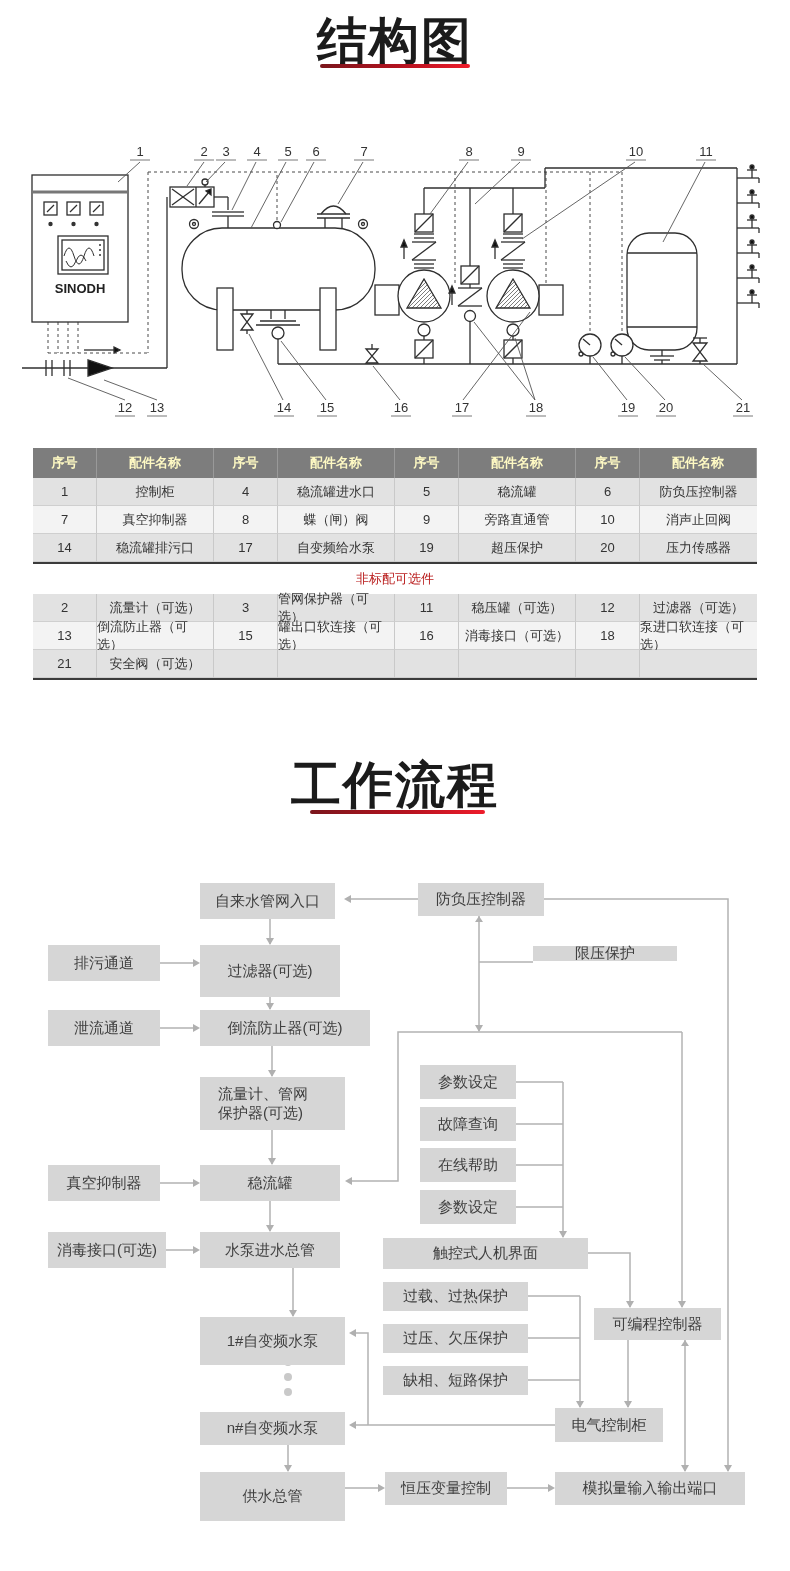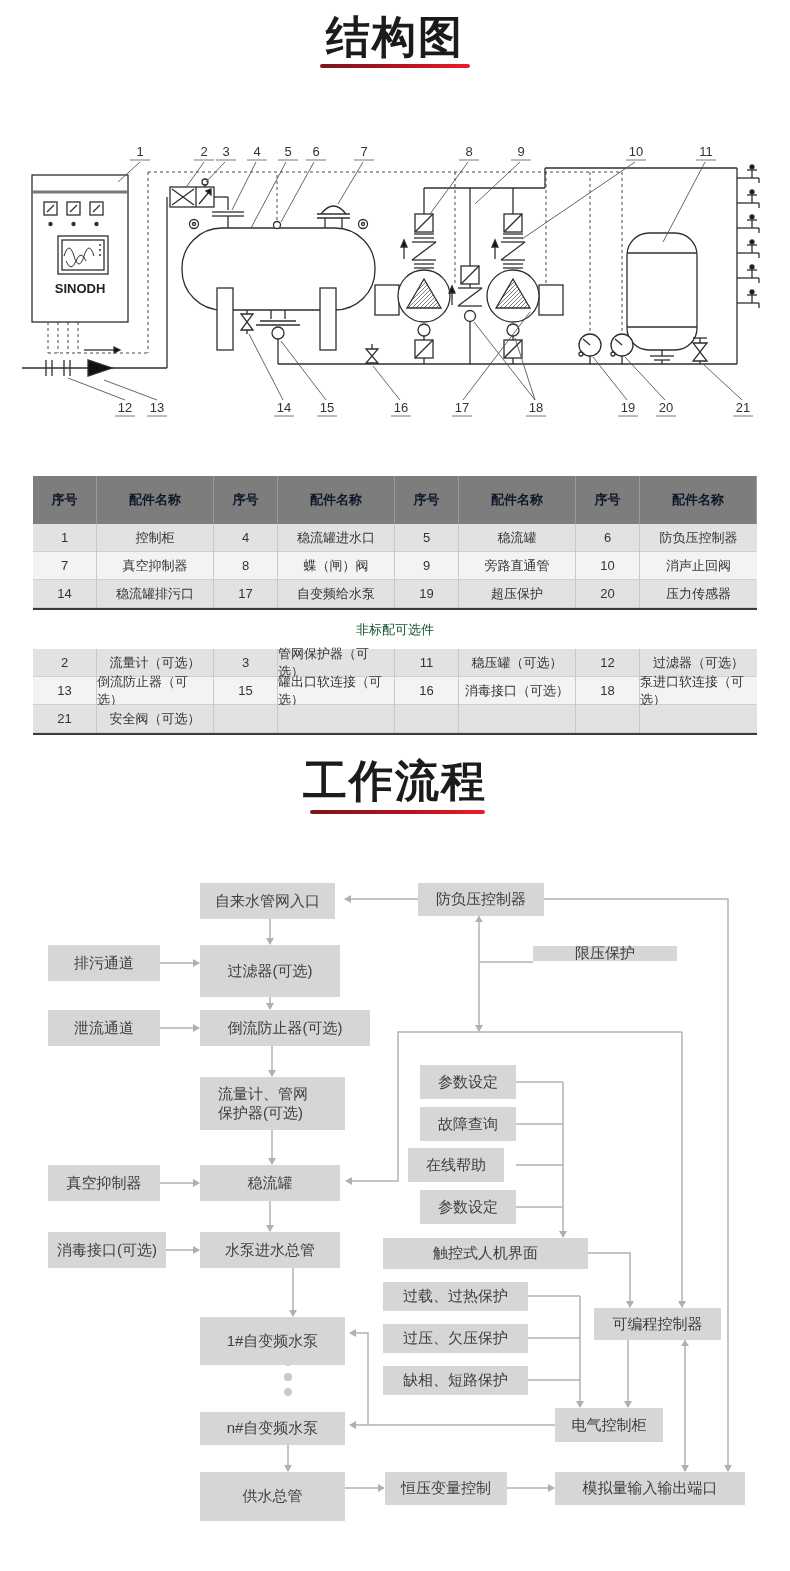--- a/index.html
+++ b/index.html
@@ -1,35 +1,35 @@
 <!DOCTYPE html>
 <html><head>
 <meta charset="utf-8">
 <style>
   html,body{margin:0;padding:0;background:#fff;}
   body{width:790px;height:1571px;position:relative;overflow:hidden;
        font-family:"Liberation Sans","DejaVu Sans",sans-serif;color:#333;}
   .sec-title{position:absolute;left:0;width:790px;text-align:center;
-       font-size:44px;font-weight:900;color:#1b1b1b;letter-spacing:2px;}
+       font-size:50px;font-weight:900;color:#1b1b1b;letter-spacing:2px;}
   .sec-underline{position:absolute;height:4px;border-radius:2px;
        background:linear-gradient(90deg,#7a161c,#b5121f 55%,#ee1c2b);}
   
   .ptable{position:absolute;left:33px;top:448px;width:724px;font-size:13px;}
   .prow{display:grid;grid-template-columns:64px 117px 64px 117px 64px 117px 64px 117px;}
   .pcell{display:flex;align-items:center;justify-content:center;
        border-right:1px solid #c9c9c9;border-bottom:1px solid #cfcfcf;
        height:28px;box-sizing:border-box;}
   .pcell:last-child{border-right:none;}
-  .phead .pcell{background:#7d7d7d;color:#0f172a;font-weight:bold;height:48px;
-       border-right:1px solid #999;border-bottom:none;margin-top:28px;}
+  .phead .pcell{background:#7d7d7d;color:#fef9c3;font-weight:bold;height:30px;
+       border-right:1px solid #999;border-bottom:none;}
   .rowA .pcell{background:#e2e2e2;}
   .rowB .pcell{background:#f3f3f3;}
   .sect-end{border-bottom:2px solid #3b3b3b;}
-  .pnote{height:39px;display:flex;align-items:center;justify-content:center;
-       background:#fff;color:#14532d;}
+  .pnote{height:30px;display:flex;align-items:center;justify-content:center;
+       background:#fff;color:#b91c1c;}
   
   .flow{position:absolute;left:0;top:865px;width:790px;height:680px;}
   .flow svg{position:absolute;left:0;top:0;}
   .flow-box{position:absolute;background:#d6d6d6;color:#3f3f3f;font-size:15px;
        display:flex;align-items:center;justify-content:center;text-align:center;
        line-height:1.25;box-sizing:border-box;}
   .flow-box.left{justify-content:flex-start;text-align:left;padding-left:18px;padding-right:24px;}
   .schematic{position:absolute;left:0;top:140px;}
   .schematic text{font-family:"Liberation Sans","DejaVu Sans",sans-serif;}
 </style>
@@ -452,21 +452,21 @@
       <div class="flow-box" style="left: 200px; top: 18px; width: 135px; height: 36px;">自来水管网入口</div>
       <div class="flow-box" style="left: 418px; top: 18px; width: 126px; height: 33px;">防负压控制器</div>
       <div class="flow-box" style="left: 48px; top: 80px; width: 112px; height: 36px;">排污通道</div>
       <div class="flow-box" style="left: 200px; top: 80px; width: 140px; height: 52px;">过滤器(可选)</div>
       <div class="flow-box" style="left: 533px; top: 81px; width: 144px; height: 15px;">限压保护</div>
       <div class="flow-box" style="left: 48px; top: 145px; width: 112px; height: 36px;">泄流通道</div>
       <div class="flow-box" style="left: 200px; top: 145px; width: 170px; height: 36px;">倒流防止器(可选)</div>
       <div class="flow-box left" style="left: 200px; top: 212px; width: 145px; height: 53px;">流量计、管网保护器(可选)</div>
       <div class="flow-box" style="left: 420px; top: 200px; width: 96px; height: 34px;">参数设定</div>
       <div class="flow-box" style="left: 420px; top: 242px; width: 96px; height: 34px;">故障查询</div>
-      <div class="flow-box" style="left: 408px; top: 283px; width: 96px; height: 34px;">在线帮助</div>
+      <div class="flow-box" style="left: 420px; top: 283px; width: 96px; height: 34px;">在线帮助</div>
       <div class="flow-box" style="left: 420px; top: 325px; width: 96px; height: 34px;">参数设定</div>
       <div class="flow-box" style="left: 48px; top: 300px; width: 112px; height: 36px;">真空抑制器</div>
       <div class="flow-box" style="left: 200px; top: 300px; width: 140px; height: 36px;">稳流罐</div>
       <div class="flow-box" style="left: 48px; top: 367px; width: 118px; height: 36px;">消毒接口(可选)</div>
       <div class="flow-box" style="left: 200px; top: 367px; width: 140px; height: 36px;">水泵进水总管</div>
       <div class="flow-box" style="left: 383px; top: 373px; width: 205px; height: 31px;">触控式人机界面</div>
       <div class="flow-box" style="left: 383px; top: 417px; width: 145px; height: 29px;">过载、过热保护</div>
       <div class="flow-box" style="left: 383px; top: 459px; width: 145px; height: 29px;">过压、欠压保护</div>
       <div class="flow-box" style="left: 383px; top: 501px; width: 145px; height: 29px;">缺相、短路保护</div>
       <div class="flow-box" style="left: 594px; top: 443px; width: 127px; height: 32px;">可编程控制器</div>

